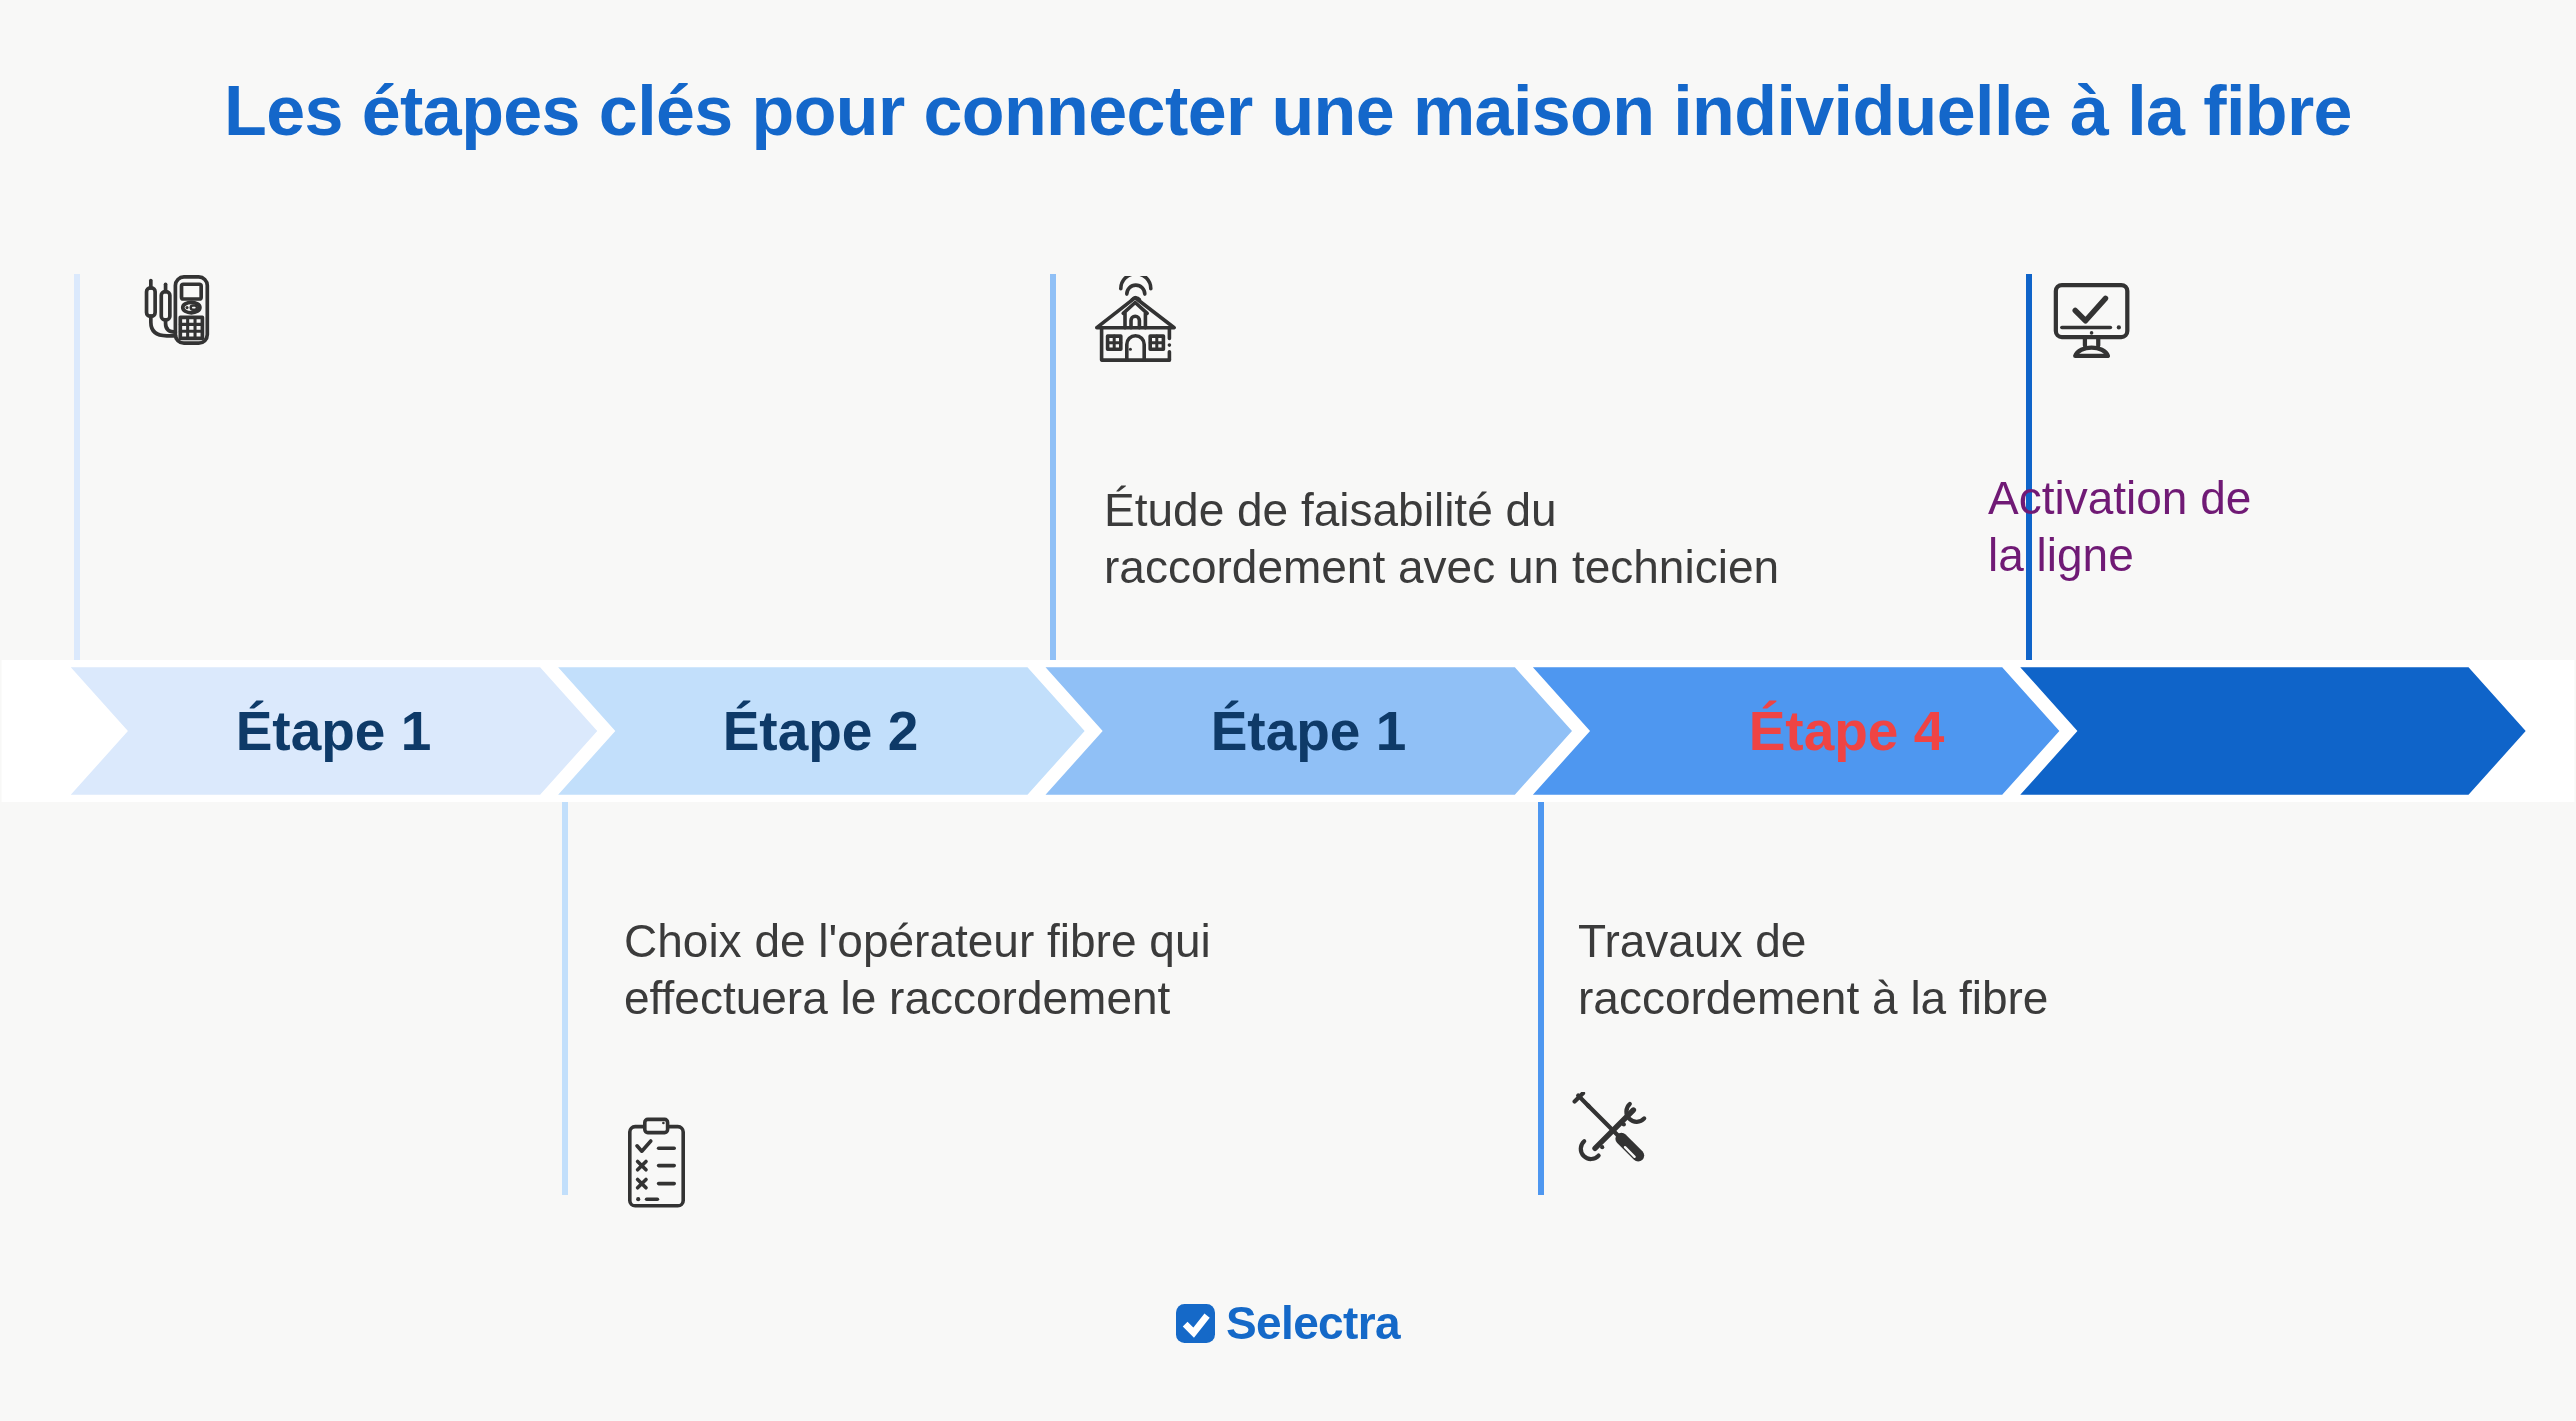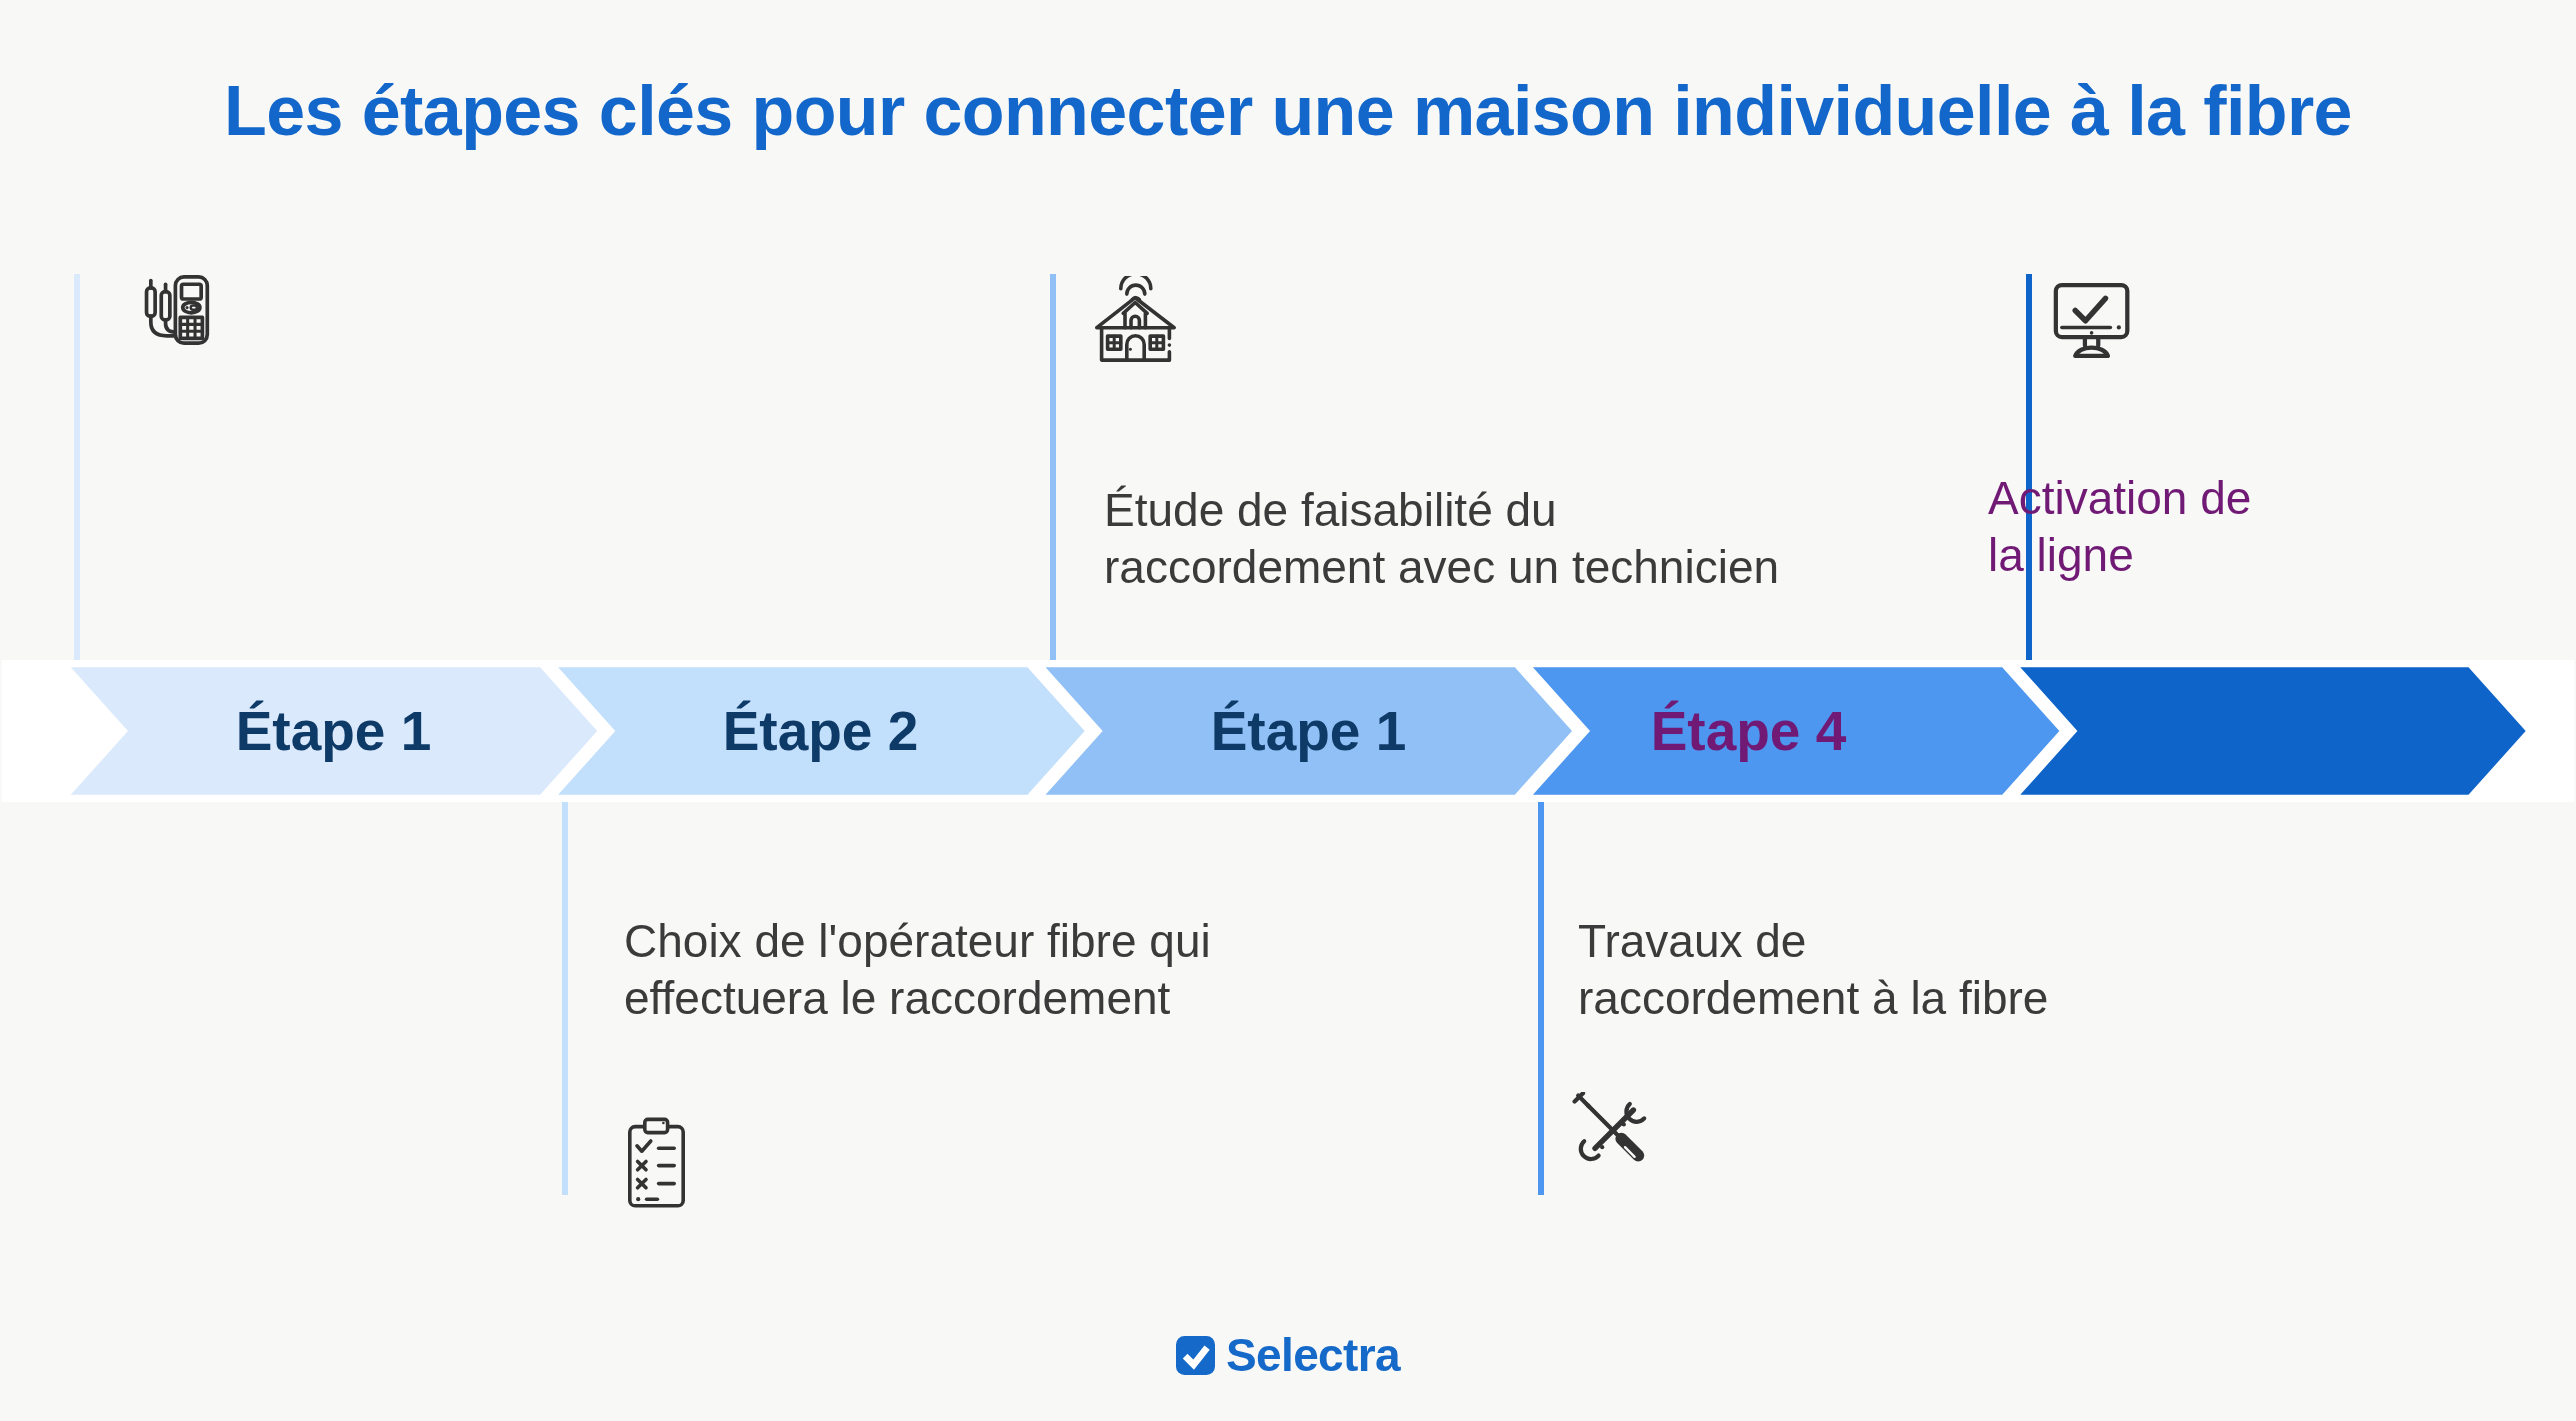--- a/index.html
+++ b/index.html
@@ -21,21 +21,21 @@
     position:absolute;top:667px;height:128px;line-height:128px;
     text-align:center;font-size:55px;font-weight:700;letter-spacing:0px;
     white-space:nowrap;
   }
   .step-desc{
     position:absolute;font-size:46px;line-height:57px;
     white-space:pre-line;
   }
   .step-icon{position:absolute;}
   .footer{
-    position:absolute;top:1328px;left:0;width:100%;
+    position:absolute;top:1296px;left:0;width:100%;
     display:flex;align-items:center;justify-content:center;gap:11px;
   }
   .brand-text{font-size:46px;font-weight:700;letter-spacing:-0.6px;}
 </style>
 </head>
 <body>
 
 <div class="canvas" style="background-color: rgb(248, 248, 247);">
 
   <div class="page-title" style="color: rgb(20, 103, 202);">Les étapes clés pour connecter une maison individuelle à la fibre</div>
@@ -51,21 +51,21 @@
     <polygon points="115,12 895,12 990,118 895,224 115,224 210,118" fill="#DBE9FC"></polygon>
     <polygon points="925,12 1705,12 1800,118 1705,224 925,224 1020,118" fill="#C2DFFB"></polygon>
     <polygon points="1735,12 2515,12 2610,118 2515,224 1735,224 1830,118" fill="#90C0F6"></polygon>
     <polygon points="2545,12 3325,12 3420,118 3325,224 2545,224 2640,118" fill="#4E97F0"></polygon>
     <polygon points="3355,12 4100,12 4195,118 4100,224 3355,224 3450,118" fill="#0F64C9"></polygon>
   </svg>
 
   <div class="stage-label" style="left: 127px; width: 413px; color: rgb(14, 58, 104);">Étape 1</div>
   <div class="stage-label" style="left: 614px; width: 413px; color: rgb(14, 58, 104);">Étape 2</div>
   <div class="stage-label" style="left: 1102px; width: 413px; color: rgb(14, 58, 104);">Étape 1</div>
-  <div class="stage-label" style="left: 1542px; width: 413px; color: #701a75;">Étape 4</div>
+  <div class="stage-label" style="left: 1640px; width: 413px; color: #ef4444;">Étape 4</div>
 
   <div class="step-desc" style="left: 624px; top: 913px; color: rgb(59, 59, 59);">Choix de l'opérateur fibre qui
 effectuera le raccordement</div>
   <div class="step-desc" style="left: 1104px; top: 470px; color: rgb(59, 59, 59); margin-top: 12px;">Étude de faisabilité du
 raccordement avec un technicien</div>
   <div class="step-desc" style="left: 1578px; top: 913px; color: rgb(59, 59, 59);">Travaux de
 raccordement à la fibre</div>
   <div class="step-desc" style="left: 1988px; top: 470px; color: #701a75;">Activation de
 la ligne</div>
 

